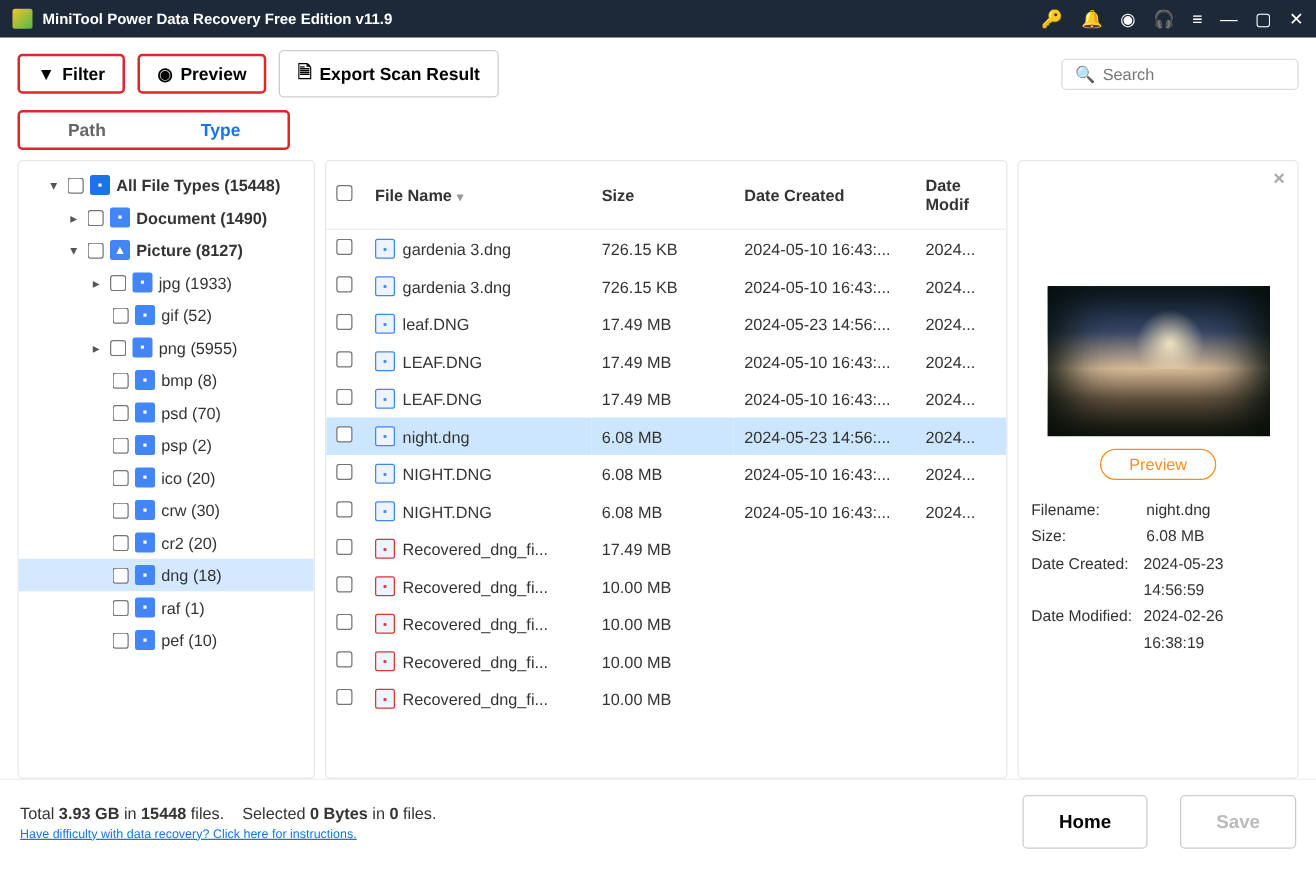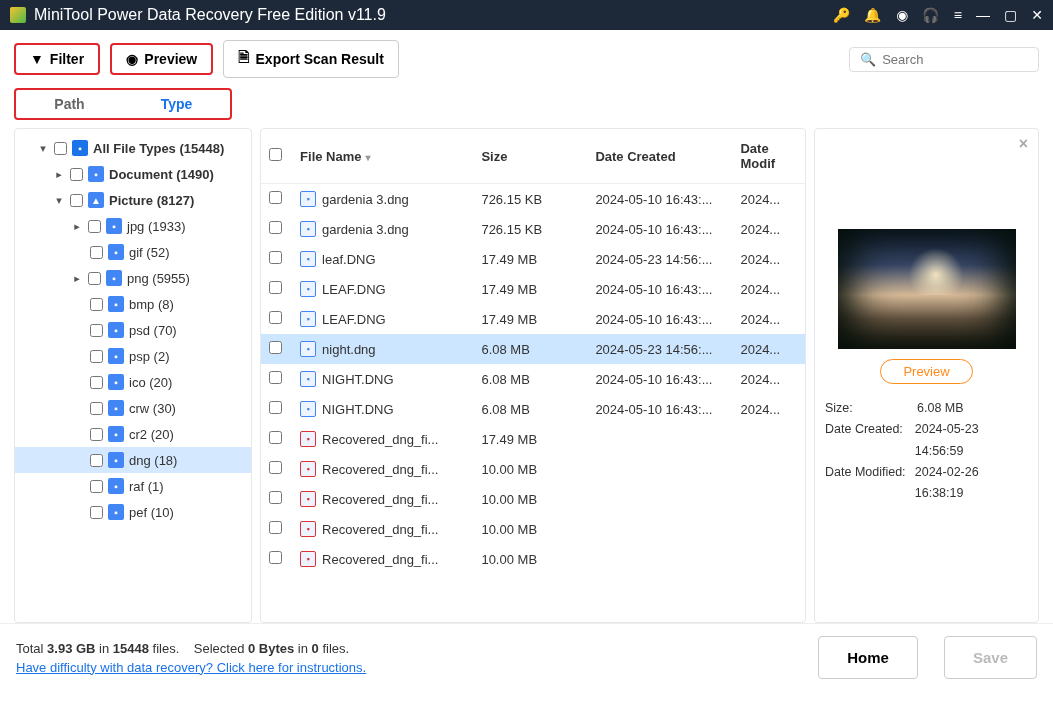--- a/index.html
+++ b/index.html
@@ -1,20 +1,20 @@
 <!DOCTYPE html>
 <html><head>
 <meta charset="utf-8">
 <style>
 * { box-sizing: border-box; margin: 0; padding: 0; }
 body { font-family: "Segoe UI", Arial, sans-serif; font-size: 13px; color: #333; background: #fff; width: 1053px; height: 704px; overflow: hidden; }
 
 .titlebar { background: #1d2939; color: #fff; height: 30px; display: flex; align-items: center; padding: 0 10px; }
 .titlebar .app-icon { width: 16px; height: 16px; margin-right: 8px; background: linear-gradient(135deg,#f4c430,#50b848); border-radius: 2px; }
-.titlebar .title { flex: 1; font-size: 16px; font-weight: 400; }
+.titlebar .title { flex: 1; font-size: 12px; font-weight: 700; }
 .titlebar .win-icons { display: flex; gap: 14px; align-items: center; }
 .titlebar .win-icons span { font-size: 14px; cursor: pointer; }
 .key-icon { color: #f4c430; }
 
 .toolbar { padding: 10px 14px; display: flex; align-items: center; gap: 10px; }
 .btn { border: 1px solid #ccc; border-radius: 4px; padding: 6px 14px; background: #fff; font-size: 14px; font-weight: 600; display: inline-flex; align-items: center; gap: 6px; cursor: pointer; }
 .btn.red { border: 2px solid #e0252b; }
 .search-box { margin-left: auto; display: flex; align-items: center; border: 1px solid #ddd; border-radius: 4px; padding: 4px 10px; width: 190px; color: #888; }
 .search-box input { border: none; outline: none; font-size: 13px; width: 100%; margin-left: 6px; }
 
@@ -61,21 +61,21 @@
 .preview-img { width: 178px; height: 120px; margin: 90px auto 10px; background: linear-gradient(180deg, #1a2744 0%, #3a4a6a 30%, #d4b896 55%, #6a5844 75%, #2a2418 100%); position: relative; display:block; }
 .preview-img::after { content:""; position:absolute; left:0; right:0; top:0; bottom:45%; background: radial-gradient(circle at 55% 70%, rgba(255,240,200,0.9) 0%, rgba(255,240,200,0) 25%); }
 .preview-img::before { content:""; position:absolute; left:0; right:0; top:0; bottom:0; box-shadow: inset 15px 0 40px rgba(5,15,10,0.95), inset -15px 0 40px rgba(5,15,10,0.95); }
 .preview-btn { display: block; margin: 8px auto 14px; border: 1px solid #ff8c1a; color: #ff8c1a; background: #fff; border-radius: 16px; padding: 4px 22px; font-size: 13px; cursor: pointer; }
 .meta { font-size: 12.5px; line-height: 1.7; }
 .meta .row { display: flex; }
 .meta .k { width: 92px; }
 
 .footer { display: flex; align-items: center; padding: 12px 16px; border-top: 1px solid #eee; }
 .footer .info { font-size: 13px; }
-.footer .link { color: #1a73e8; text-decoration: underline; font-size: 13px; cursor: pointer; display:block; margin-top:4px; }
+.footer .link { color: #1a73e8; text-decoration: underline; font-size: 10px; cursor: pointer; display:block; margin-top:4px; }
 .footer .right { margin-left: auto; display: flex; gap: 26px; }
 .footer .fbtn { border: 1px solid #ccc; border-radius: 4px; padding: 12px 28px; font-size: 15px; font-weight: 600; background: #fff; cursor: pointer; }
 .footer .fbtn.disabled { color: #bbb; }
 .sort-arrow { color:#999; font-size:10px; margin-left:4px; }
 </style>
 </head>
 <body>
 
 <div class="titlebar">
   <span class="app-icon"></span>
@@ -382,20 +382,24 @@
         </tbody>
     </table>
   </div>
 
   <div class="preview">
     <span class="close">×</span>
     <div class="preview-img"></div>
     <button class="preview-btn">Preview</button>
     <div class="meta" id="meta">
         <div class="row">
+          <span class="k">Filename:</span>
+          <span>night.dng</span>
+        </div>
+        <div class="row">
           <span class="k">Size:</span>
           <span>6.08 MB</span>
         </div>
         <div class="row">
           <span class="k">Date Created:</span>
           <span>2024-05-23 14:56:59</span>
         </div>
         <div class="row">
           <span class="k">Date Modified:</span>
           <span>2024-02-26 16:38:19</span>

